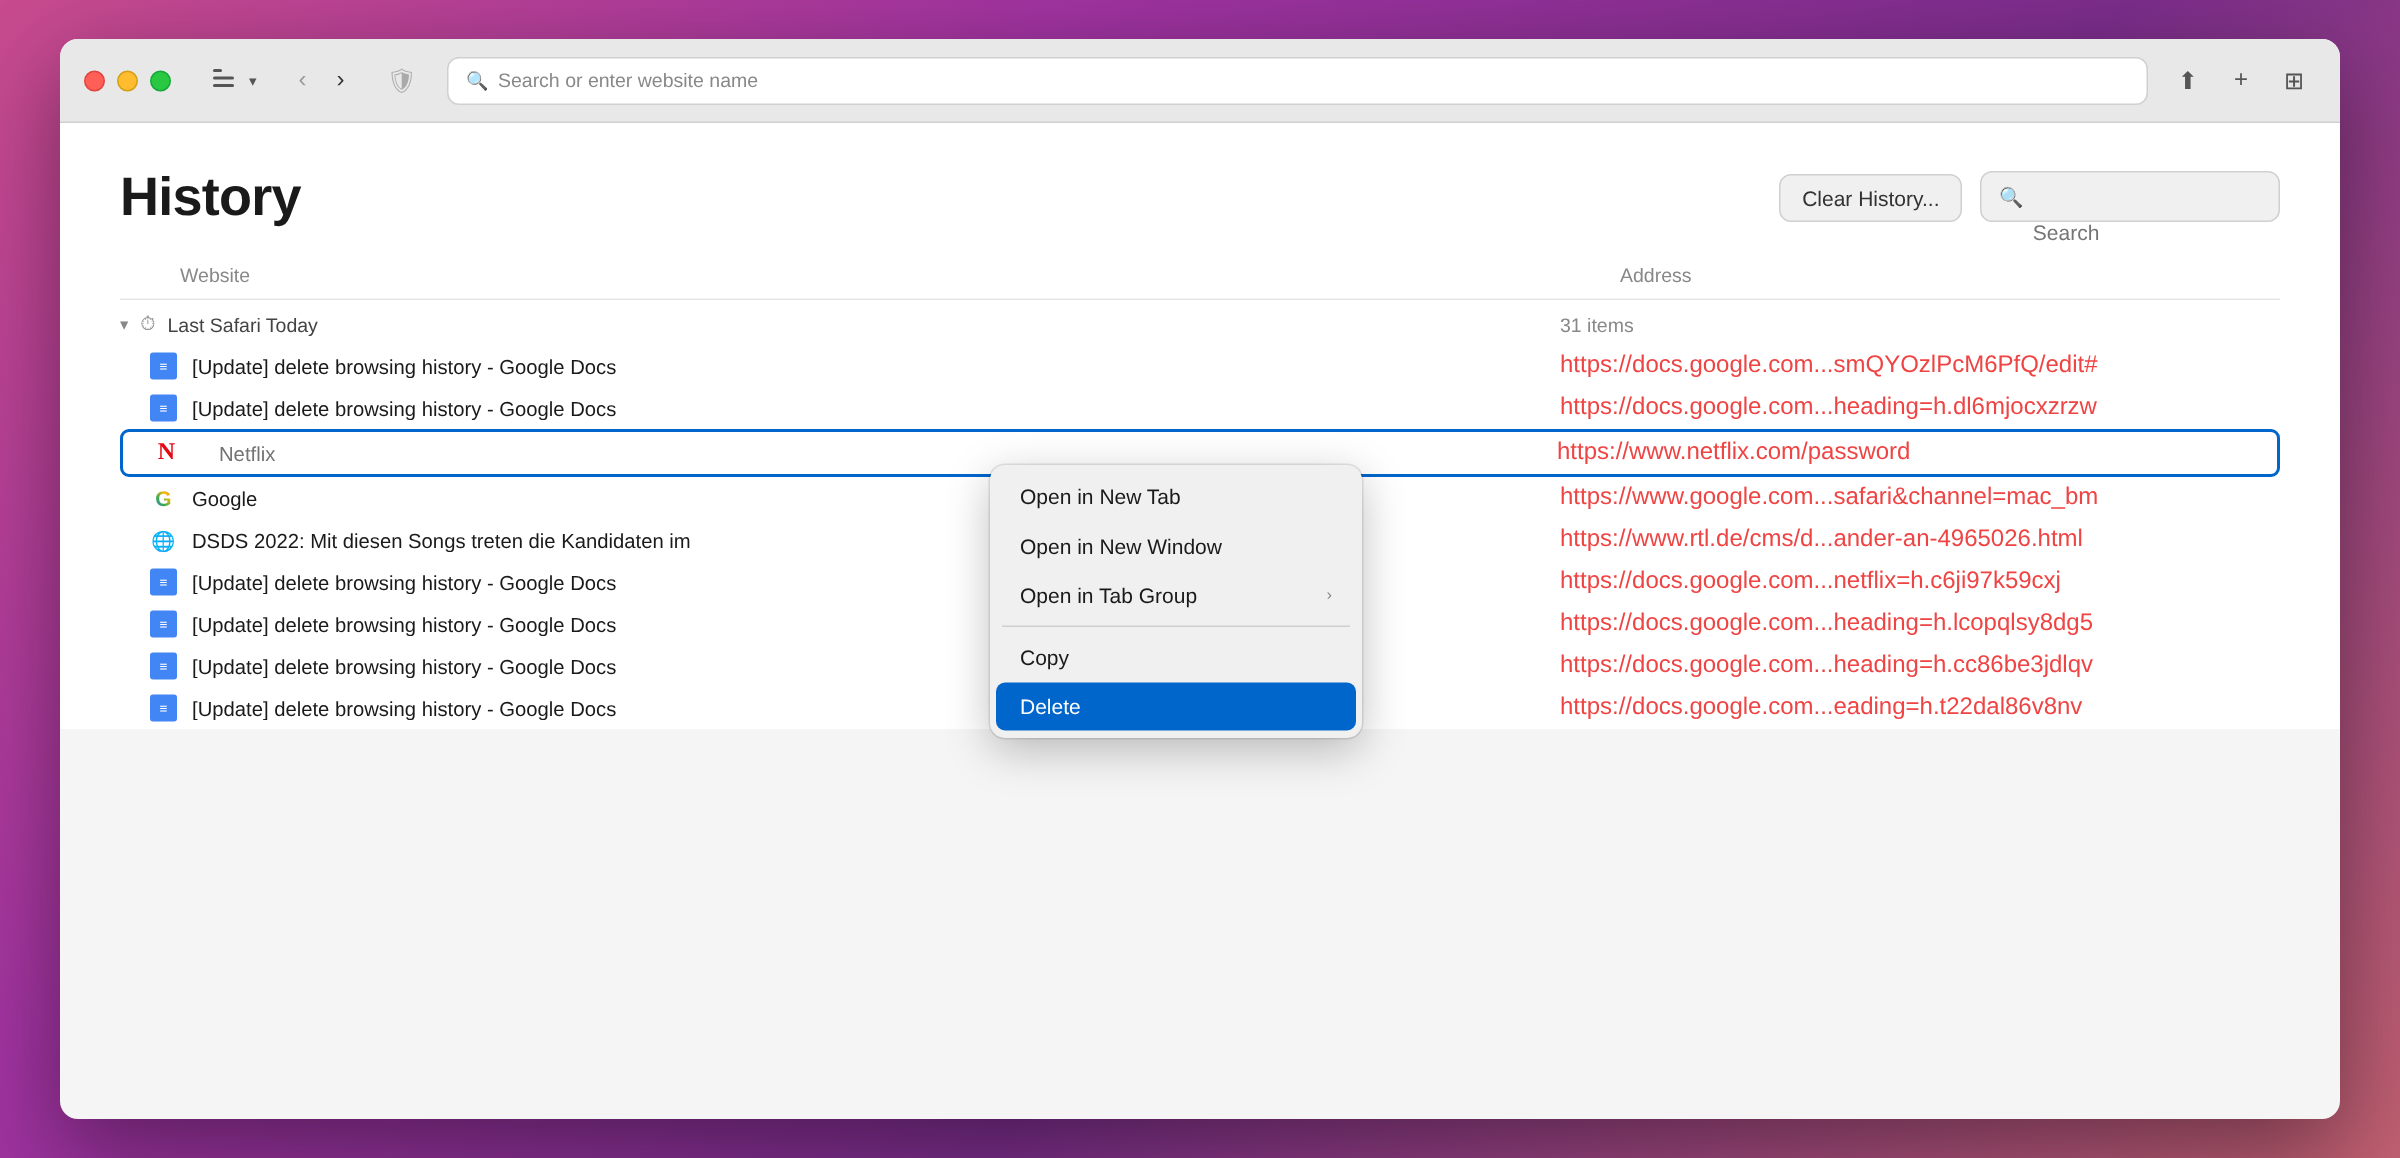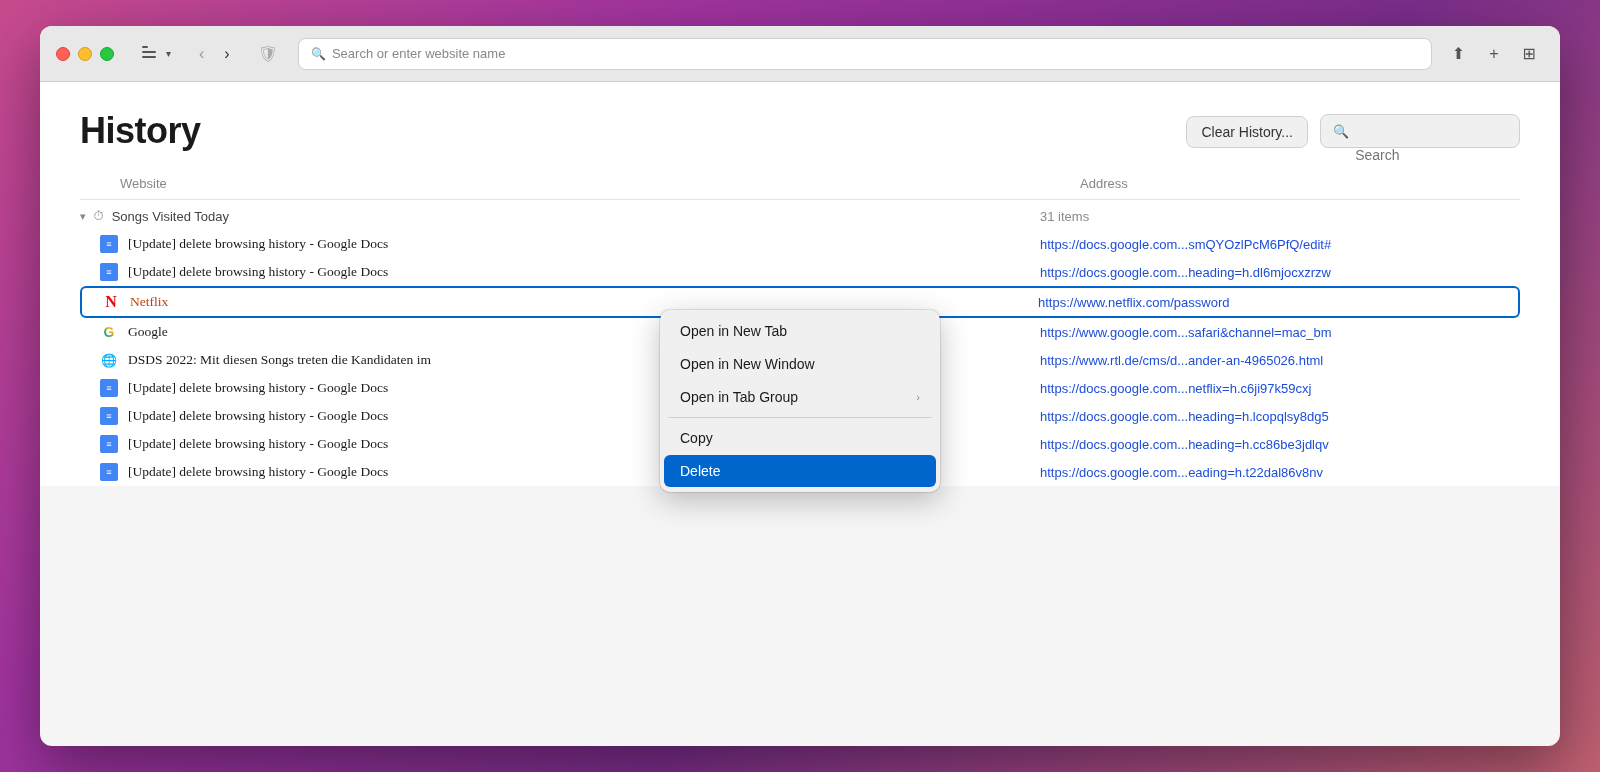--- a/index.html
+++ b/index.html
@@ -227,21 +227,21 @@
       padding: 5px 0;
       align-items: center;
       border-radius: 6px;
       cursor: pointer;
     }
     .history-row.selected {
       background: #fff;
       border: 2px solid #0066cc;
       border-radius: 6px;
     }
-    .history-row.selected .row-title { color: #c2410c; }
+    .history-row.selected .row-title { color: #737373; margin-left: 16px; }
     .row-website {
       display: flex;
       align-items: center;
       gap: 10px;
       padding-left: 20px;
       padding-right: 10px;
     }
     .favicon {
       width: 18px;
       height: 18px;
@@ -279,40 +279,39 @@
     .favicon-globe {
       font-size: 13px;
       color: #888;
     }
     .row-title {
       font-size: 13.5px;
       color: #1a1a1a;
       white-space: nowrap;
       overflow: hidden;
       text-overflow: ellipsis;
-      font-family: Liberation Serif, serif;
     }
     .row-address {
-      font-size: 13px;
-      color: #1d4ed8;
+      font-size: 16px;
+      color: #ef4444;
       white-space: nowrap;
       overflow: hidden;
       text-overflow: ellipsis;
       padding-right: 10px;
     }
     .browser-content-wrapper {
       position: relative;
       flex: 1;
       overflow: hidden;
     }
     .context-menu {
       position: absolute;
       top: 228px;
       left: 620px;
-      width: 280px;
+      width: 248px;
       background: #f0f0f0;
       border-radius: 10px;
       box-shadow: 0 8px 30px rgba(0,0,0,0.25), 0 0 0 1px rgba(0,0,0,0.1);
       padding: 4px 0;
       z-index: 100;
     }
     .context-menu-item {
       display: flex;
       align-items: center;
       justify-content: space-between;
@@ -390,21 +389,21 @@
         <div class="table-header">
           <div class="table-header-cell">Website</div>
           <div class="table-header-cell">Address</div>
         </div>
         <div class="table-body">
 
           <div class="section-row">
             <div class="section-label">
               <span class="section-chevron">▾</span>
               <span class="section-clock">⏱</span>
-              <span>Songs Visited Today</span>
+              <span>Last Safari Today</span>
             </div>
             <div class="section-count">31 items</div>
           </div>
 
           <div id="history-rows">
               <div class="history-row">
     <div class="row-website">
       <div class="favicon-docs">≡</div>
       <span class="row-title">[Update] delete browsing history - Google Docs</span>
     </div>

